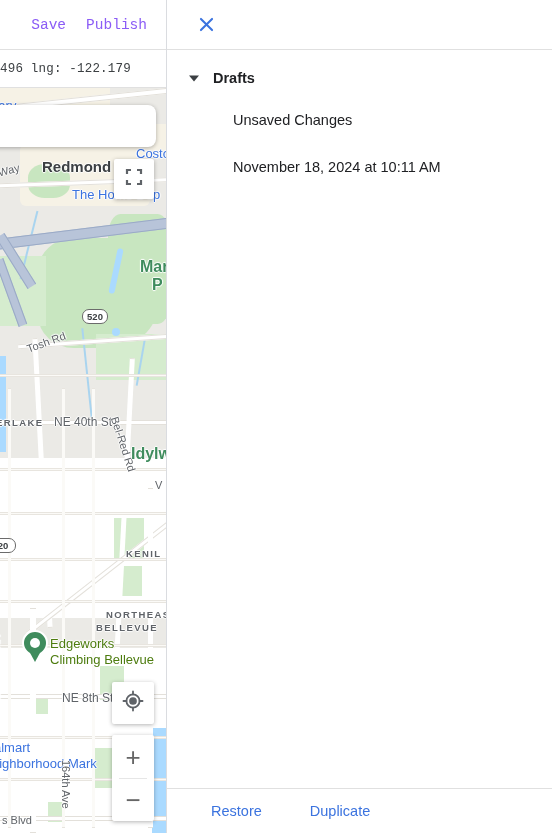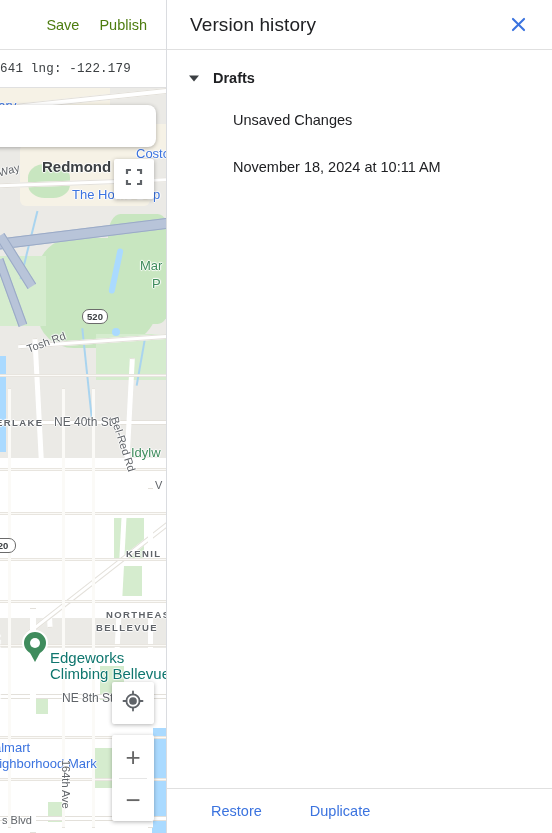--- a/index.html
+++ b/index.html
@@ -37,26 +37,26 @@
     width: 167px; height: 50px;
     background: #ffffff;
     border-bottom: 1px solid #e0e0e0;
     display: flex;
     align-items: center;
     justify-content: flex-end;
     padding-right: 10px;
   }
   .tool-btn {
     font-size: 14.5px;
-    color: #4d7c0f;
+    color: #8b5cf6;
     padding: 6px 10px;
     border-radius: 4px;
     background: transparent;
     border: none;
-    font-family: Liberation Sans, sans-serif;
+    font-family: Liberation Mono, monospace;
     cursor: default;
     white-space: nowrap;
   }
 
   .coord-bar {
     position: absolute;
     left: 0; top: 50px;
     width: 167px; height: 38px;
     background: #ffffff;
     border-bottom: 1px solid #e0e0e0;
@@ -126,22 +126,22 @@
     font-family: "Liberation Sans", sans-serif;
     white-space: nowrap;
     color: #3c4043;
     text-shadow: -1px 0 1px #fff, 1px 0 1px #fff, 0 -1px 1px #fff, 0 1px 1px #fff;
     pointer-events: none;
   }
   .lbl-city   { font-size: 15px; font-weight: bold; color: #3c4043; }
   .lbl-area   { font-size: 9.5px; font-weight: bold; color: #5f6368; letter-spacing: 1.4px; }
   .lbl-street { font-size: 11px; color: #5f6368; }
   .lbl-poi-b  { font-size: 13px; color: #3b73df; }
-  .lbl-poi-g  { font-size: 15px; color: #0f766e; margin-top: 13px; }
-  .lbl-park   { font-size: 13px; color: #3f8c5d; }
+  .lbl-poi-g  { font-size: 13px; color: #4d7c0f; }
+  .lbl-park   { font-size: 16px; color: #3f8c5d; font-weight: bold; }
 
   .hwy-shield {
     position: absolute;
     background: #ffffff;
     border: 1.5px solid #6b6b6b;
     border-radius: 7px;
     font-size: 9.5px;
     font-weight: bold;
     color: #3c4043;
     text-align: center;
@@ -301,21 +301,21 @@
 <div id="app">
 
   <div class="editor-pane">
 
     <div class="editor-toolbar">
       <button class="tool-btn">Save</button>
       <button class="tool-btn">Publish</button>
     </div>
 
     <div class="coord-bar">
-      <span class="coord-text">641   lng: -122.179</span>
+      <span class="coord-text">496   lng: -122.179</span>
     </div>
 
     <div class="map-canvas">
       <div class="map-layer">
 
         <div class="blob grey" style="left:0;top:0;width:167px;height:745px;"></div>
 
         <div class="blob urban" style="left:-20px;top:-4px;width:130px;height:40px;"></div>
         <div class="blob urban" style="left:20px;top:56px;width:130px;height:62px;border-radius:6px;"></div>
         <div class="blob urban" style="left:136px;top:36px;width:40px;height:28px;"></div>
@@ -430,21 +430,20 @@
         <div class="zoom-half">+</div>
         <div class="zoom-sep"></div>
         <div class="zoom-half">−</div>
       </div>
     </div>
   </div>
 
   <div class="panel">
 
     <div class="panel-header">
-      <div class="panel-title">Version history</div>
       <button class="close-btn">
         <span>
           <svg width="19" height="19" viewBox="0 0 24 24" fill="none" stroke="#3b73df" stroke-width="2.6" stroke-linecap="round">
             <path d="M5 5l14 14M19 5L5 19"></path>
           </svg>
         </span>
       </button>
     </div>
 
     <div class="panel-body">

